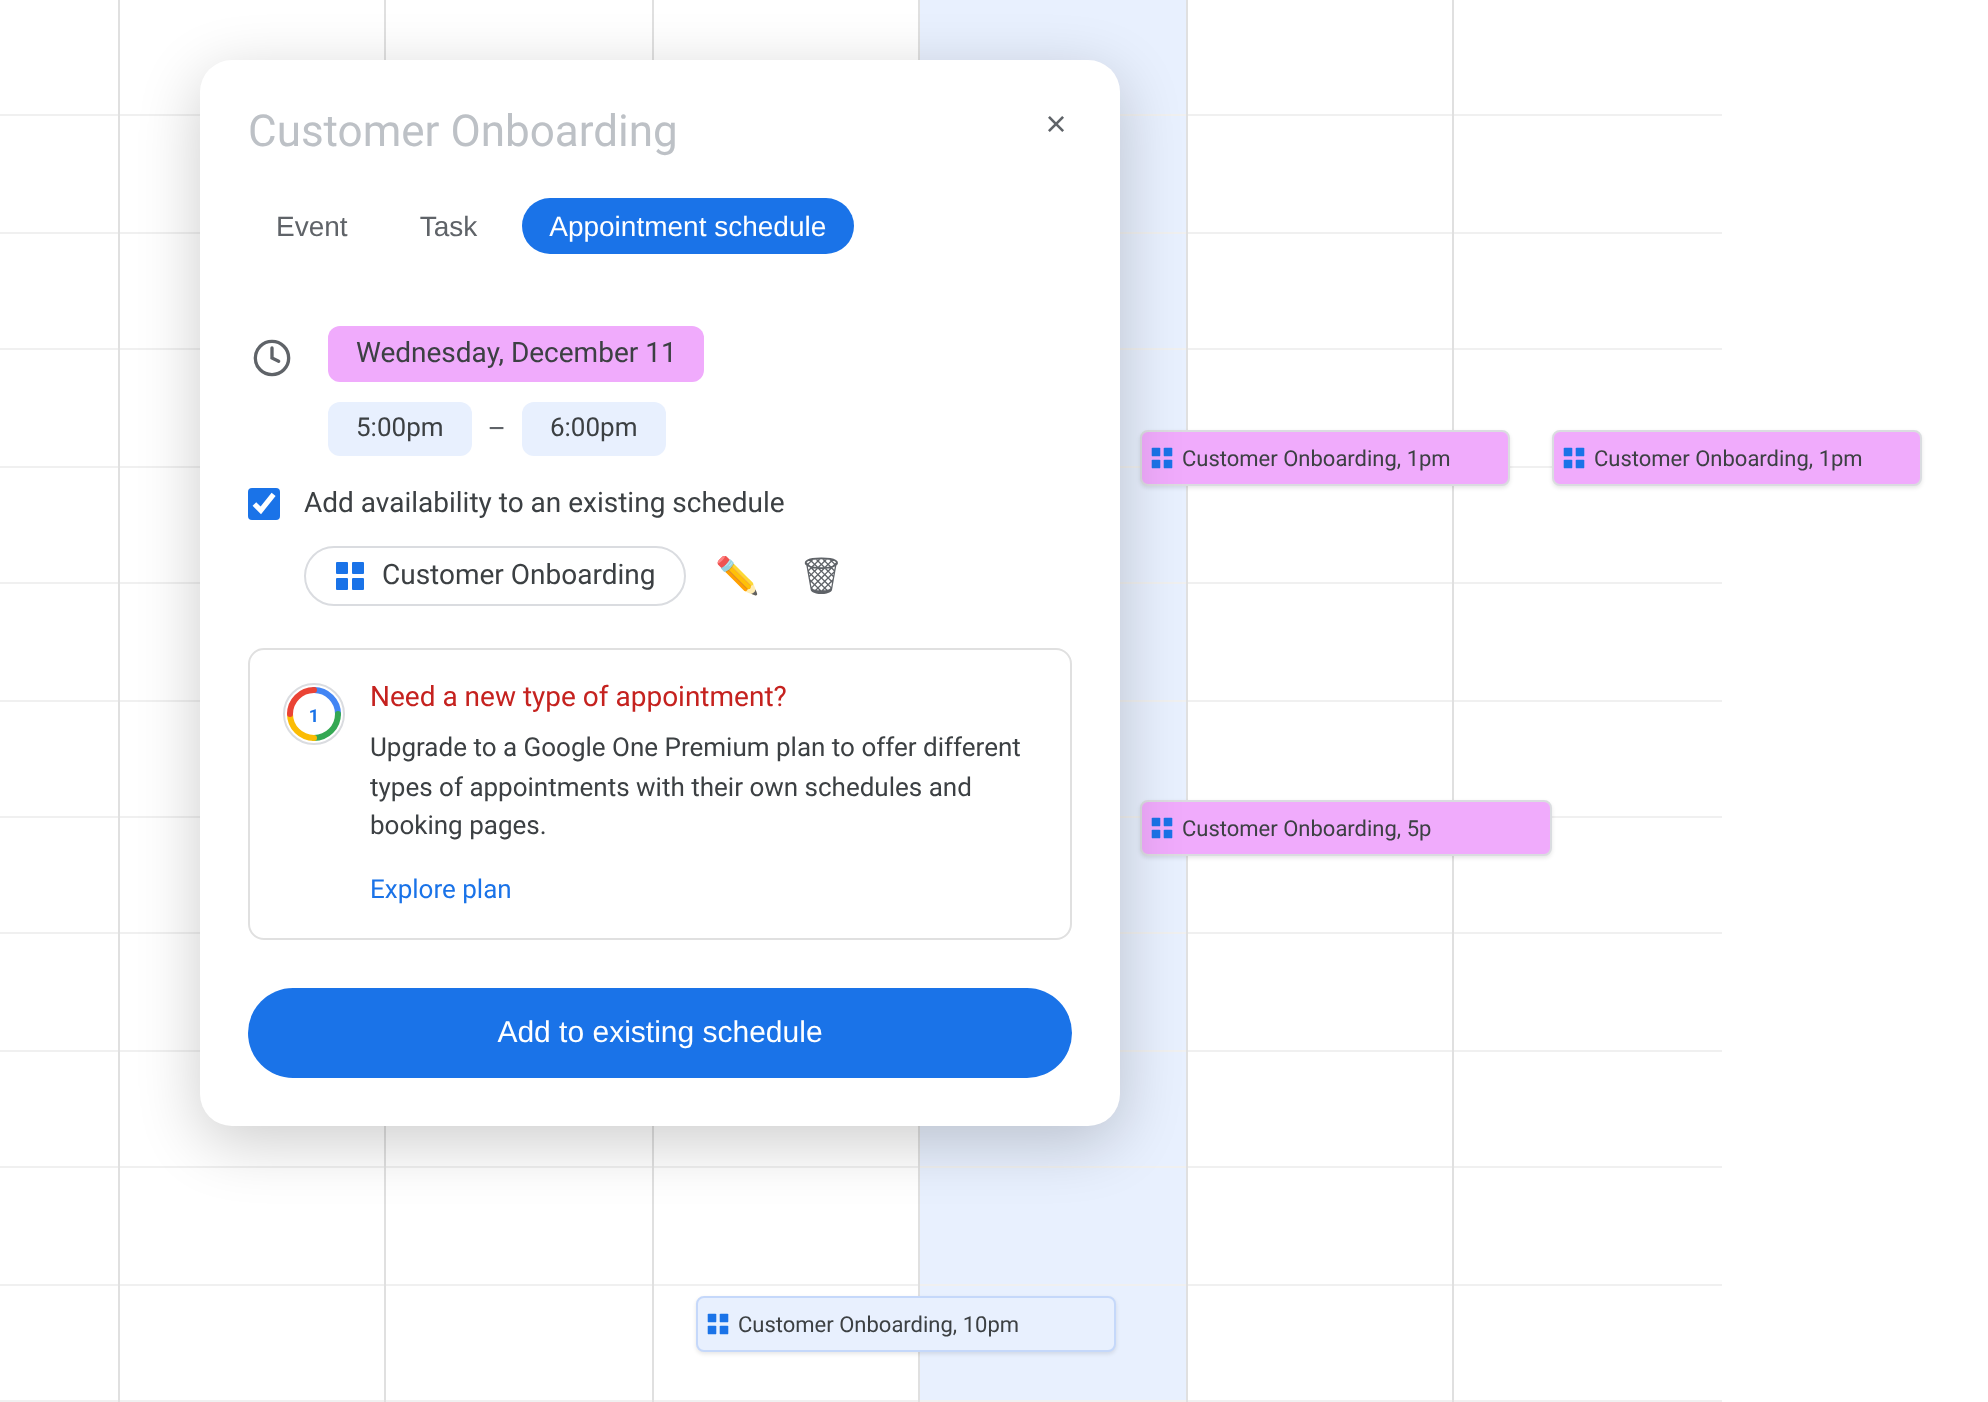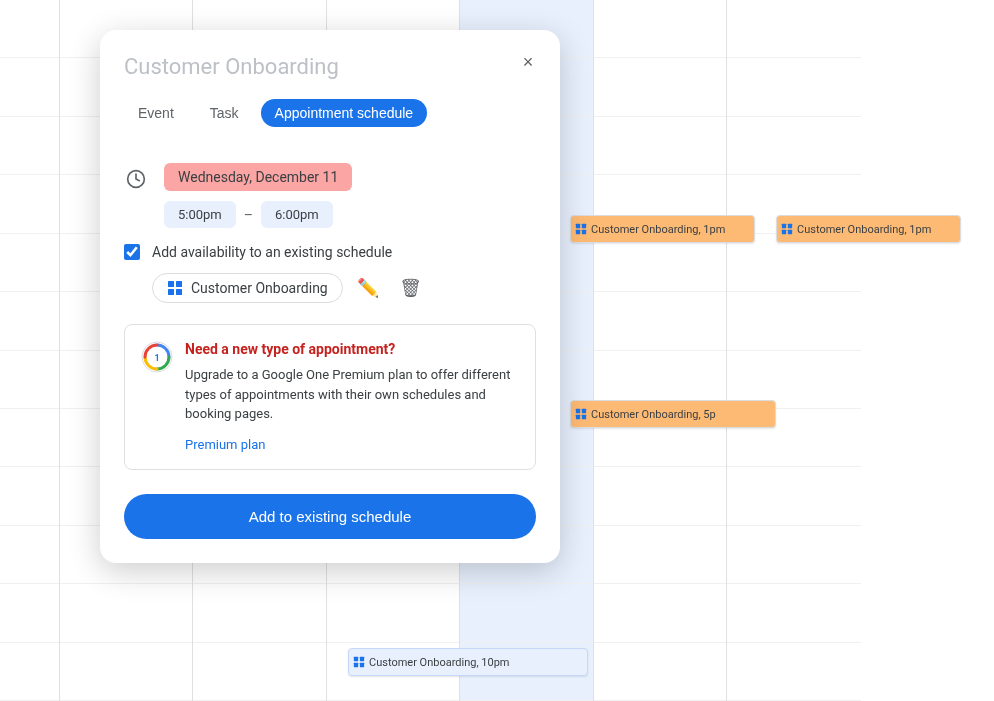--- a/index.html
+++ b/index.html
@@ -42,21 +42,21 @@
     }
 
     
     .cal-col-highlight {
       background: #e8f0fe;
     }
 
     
     .cal-event {
       position: absolute;
-      background: #fdba74;
+      background: #f0abfc;
       border: 1px solid #dadce0;
       border-radius: 4px;
       padding: 2px 4px;
       font-size: 11px;
       color: #3c4043;
       display: flex;
       align-items: center;
       gap: 4px;
       white-space: nowrap;
       overflow: hidden;
@@ -156,21 +156,21 @@
       color: #5f6368;
       flex-shrink: 0;
     }
 
     .section-content {
       flex: 1;
     }
 
     .date-chip {
       display: inline-block;
-      background: #fca5a5;
+      background: #f0abfc;
       border-radius: 6px;
       padding: 6px 14px;
       font-size: 14px;
       color: #3c4043;
       margin-bottom: 10px;
       cursor: pointer;
     }
 
     .time-row {
       display: flex;
@@ -261,21 +261,21 @@
       padding: 16px;
       margin-bottom: 24px;
       display: flex;
       gap: 12px;
     }
 
     .info-card-body {}
 
     .info-card-title {
       font-size: 14px;
-      font-weight: 700;
+      font-weight: 400;
       color: #c5221f;
       margin-bottom: 8px;
     }
 
     .info-card-text {
       font-size: 13px;
       color: #3c4043;
       line-height: 1.5;
       margin-bottom: 10px;
     }
@@ -458,21 +458,21 @@
 <div class="cal-event" style="position:absolute; left:570px; top:400px; width:206px; height:28px;">
   <svg class="cal-event-icon" viewBox="0 0 14 14" fill="none">
     <rect x="1" y="1" width="5" height="5" rx="0.5" fill="#1a73e8"></rect>
     <rect x="8" y="1" width="5" height="5" rx="0.5" fill="#1a73e8"></rect>
     <rect x="1" y="8" width="5" height="5" rx="0.5" fill="#1a73e8"></rect>
     <rect x="8" y="8" width="5" height="5" rx="0.5" fill="#1a73e8"></rect>
   </svg>
   <span>Customer Onboarding, 5p</span>
 </div>
 
-<div class="cal-event" style="position:absolute; left:348px; top:648px; width:240px; height:28px; background: #e8f0fe; border-color: #c5d8fa;">
+<div class="cal-event" style="position:absolute; left:348px; top:648px; width:210px; height:28px; background: #e8f0fe; border-color: #c5d8fa;">
   <svg class="cal-event-icon" viewBox="0 0 14 14" fill="none">
     <rect x="1" y="1" width="5" height="5" rx="0.5" fill="#1a73e8"></rect>
     <rect x="8" y="1" width="5" height="5" rx="0.5" fill="#1a73e8"></rect>
     <rect x="1" y="8" width="5" height="5" rx="0.5" fill="#1a73e8"></rect>
     <rect x="8" y="8" width="5" height="5" rx="0.5" fill="#1a73e8"></rect>
   </svg>
   <span>Customer Onboarding, 10pm</span>
 </div>
 
 <div style="position:absolute; left:548px; top:395px; width:6px; height:6px; border-radius:50%; background:#c5221f;"></div>
@@ -541,20 +541,20 @@
         <path d="M28 16 A12 12 0 0 1 16 28" stroke="#34a853" stroke-width="3" fill="none" stroke-linecap="round"></path>
         <path d="M16 28 A12 12 0 0 1 4 16" stroke="#fbbc04" stroke-width="3" fill="none" stroke-linecap="round"></path>
         <path d="M4 16 A12 12 0 0 1 16 4" stroke="#ea4335" stroke-width="3" fill="none" stroke-linecap="round"></path>
         <circle cx="16" cy="16" r="6" fill="#fff"></circle>
         <text x="16" y="20" text-anchor="middle" font-size="9" font-weight="700" fill="#1a73e8">1</text>
       </svg>
 
       <div class="info-card-body">
         <div class="info-card-title">Need a new type of appointment?</div>
         <div class="info-card-text">Upgrade to a Google One Premium plan to offer different types of appointments with their own schedules and booking pages.</div>
-        <a class="info-card-link" href="#">Premium plan</a>
+        <a class="info-card-link" href="#">Explore plan</a>
       </div>
     </div>
 
     <button class="action-btn">Add to existing schedule</button>
 
   </div>
 </div>
 
 </body></html>

